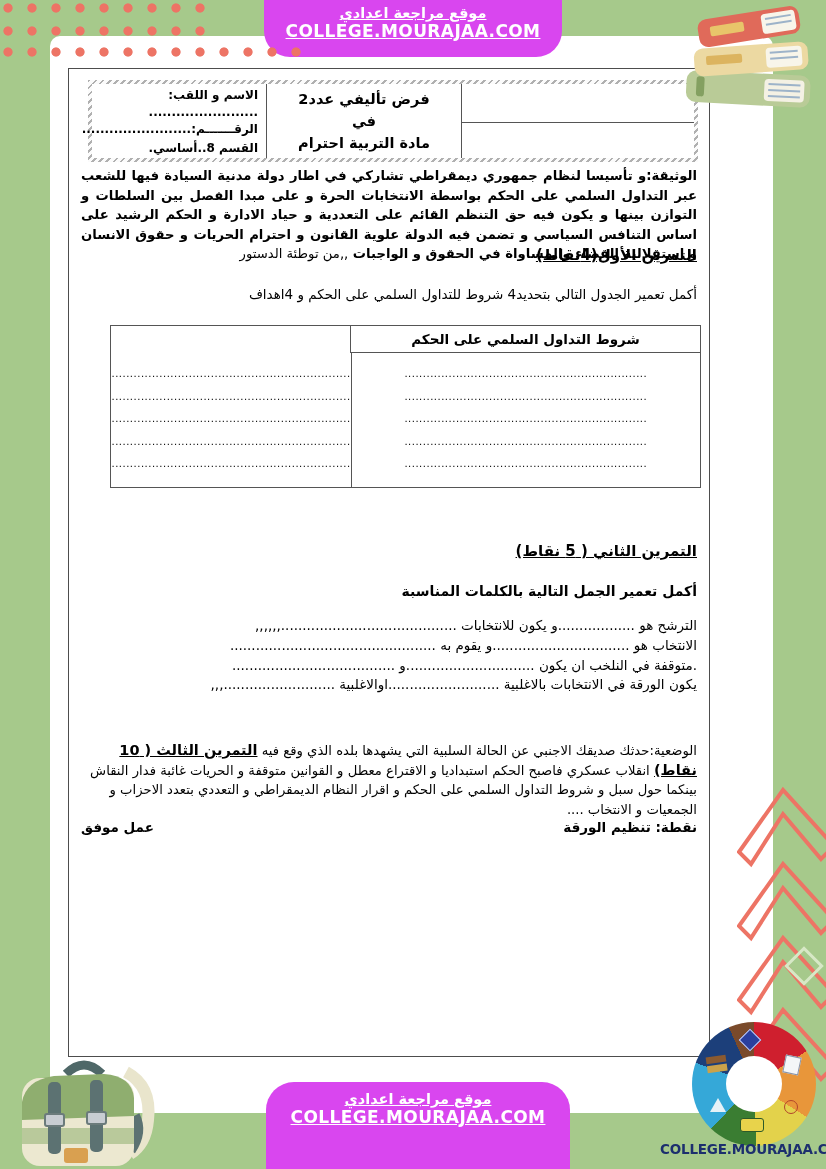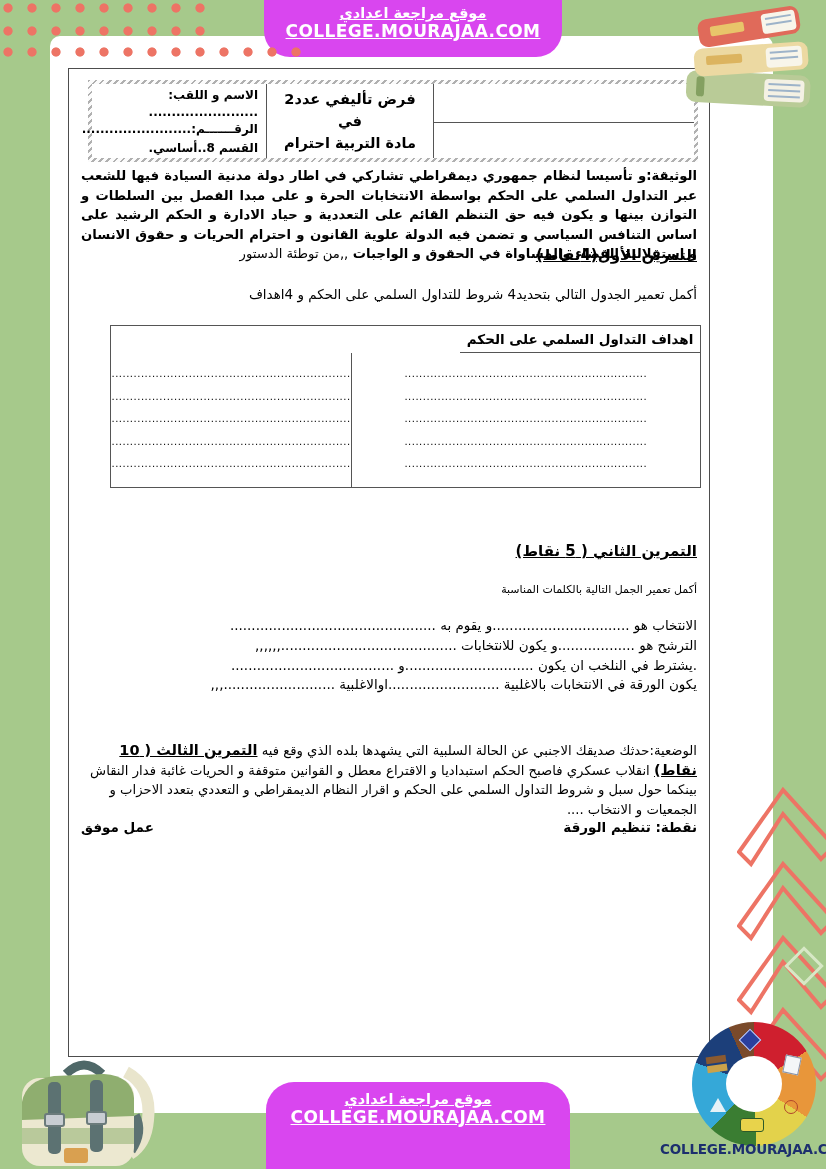--- a/index.html
+++ b/index.html
@@ -27,21 +27,21 @@
   .doc { position:absolute; left:68px; top:68px; width:642px; height:989px; border:1px solid #4d4d4d; background:#fff; z-index:2; }
 
   
   .hdr-table { position:absolute; left:19px; top:11px; width:610px; height:82px; padding:4px;
     background:repeating-linear-gradient(135deg,#b0b0b0 0 2px,#fbfbfb 2px 5px); }
   .hdr-inner { width:100%; height:100%; background:#fff; display:flex; }
   .hdr-cell-name { width:174px; padding:3px 8px 2px 4px; direction:rtl; font-size:12px; font-weight:bold;
     display:flex; flex-direction:column; }
   .hdr-cell-name .l1, .hdr-cell-name .l2 { line-height:17px; }
   .hdr-cell-name .l3 { margin-top:auto; line-height:16px; }
-  .hdr-cell-title { width:168px; border-left:1px solid #555; border-right:1px solid #555; direction:rtl;
+  .hdr-cell-title { width:196px; border-left:1px solid #555; border-right:1px solid #555; direction:rtl;
     text-align:center; font-weight:bold; font-size:14.5px; line-height:22px; padding-top:4px; }
   .hdr-cell-empty { flex:1; position:relative; }
   .hdr-mid-line { position:absolute; left:0; right:0; top:52%; border-top:1px solid #555; }
 
   
   .intro { position:absolute; left:12px; top:97px; width:616px; direction:rtl; text-align:justify;
     font-size:13.2px; font-weight:bold; line-height:19.5px; color:#000; }
   .intro .tail { font-weight:normal; }
 
   .sec-title { position:absolute; right:12px; direction:rtl; font-weight:bold; font-size:15px; text-decoration:underline; }
@@ -51,21 +51,21 @@
   
   .ex1-table { position:absolute; left:41px; top:256px; width:591px; border:1px solid #555; direction:rtl; }
   .t-row { display:flex; }
   .t-h { font-weight:bold; font-size:13.5px; text-align:center; padding:5px 2px; border-bottom:1px solid #555; }
   .t-c { height:134px; text-align:center; padding-top:10px; overflow:hidden; }
   .col-r { width:350px; border-left:1px solid #555; }
   .col-l { width:240px; }
   .dotline { font-size:10px; line-height:22.5px; letter-spacing:.5px; white-space:nowrap; }
 
   .ex2-title { top:473px; }
-  .ex2-instr { position:absolute; right:12px; top:514px; direction:rtl; font-size:11px; font-weight:normal; }
+  .ex2-instr { position:absolute; right:12px; top:514px; direction:rtl; font-size:14px; font-weight:bold; }
   .ex2-lines { position:absolute; left:12px; top:547px; width:616px; direction:rtl; font-size:13.5px; line-height:19.8px; }
 
   .ex3 { position:absolute; left:12px; top:672px; width:616px; direction:rtl; text-align:right;
     font-size:13.2px; line-height:19.5px; }
   .ex3 .ex3-title { font-weight:bold; font-size:14.5px; text-decoration:underline; }
 
   .note-row { position:absolute; left:12px; top:750px; width:616px; direction:rtl; display:flex;
     justify-content:space-between; font-weight:bold; font-size:13.5px; }
 
   
@@ -154,21 +154,21 @@
       </div>
     </div>
 
     <p class="intro"><span>الوثيقة:و تأسيسا لنظام جمهوري ديمقراطي تشاركي في اطار دولة مدنية السيادة فيها للشعب عبر التداول السلمي على الحكم بواسطة الانتخابات الحرة و على مبدا الفصل بين السلطات و التوازن بينها و يكون فيه حق التنظم القائم على التعددية و حياد الادارة و الحكم الرشيد على اساس التنافس السياسي و تضمن فيه الدولة علوية القانون و احترام الحريات و حقوق الانسان و استقلالية القضاء والمساواة في الحقوق و الواجبات </span><span class="tail">,,من توطئة  الدستور</span></p>
 
     <div class="sec-title ex1-title">التمرين الأول(4نقاط)</div>
     <div class="ex1-instr">أكمل تعمير الجدول التالي بتحديد4 شروط للتداول السلمي على الحكم و  4اهداف</div>
 
     <div class="ex1-table">
       <div class="t-row">
-        <div class="t-h col-l">اهداف التداول السلمي على الحكم</div>
+        <div class="t-h col-r">شروط التداول السلمي على الحكم</div>
       </div>
       <div class="t-row">
         <div class="t-c col-r">
           <div class="dotline">..................................................................</div>
           <div class="dotline">..................................................................</div>
           <div class="dotline">..................................................................</div>
           <div class="dotline">..................................................................</div>
           <div class="dotline">..................................................................</div>
         </div>
         <div class="t-c col-l">
@@ -178,23 +178,23 @@
           <div class="dotline">..................................................................</div>
           <div class="dotline">..................................................................</div>
         </div>
       </div>
     </div>
 
     <div class="sec-title ex2-title">التمرين الثاني ( 5  نقاط)</div>
     <div class="ex2-instr">أكمل تعمير الجمل التالية بالكلمات المناسبة</div>
 
     <div class="ex2-lines">
+      <div>الترشح هو  ..................و يكون للانتخابات  .........................................,,,,,,</div>
       <div>الانتخاب هو  ................................و يقوم به ................................................</div>
-      <div>الترشح هو  ..................و يكون للانتخابات  .........................................,,,,,,</div>
-      <div>.يشترط في النلخب ان يكون ..............................و ......................................</div>
+      <div>.متوقفة في النلخب ان يكون ..............................و ......................................</div>
       <div>يكون الورقة في الانتخابات بالاغلبية ..........................اوالاغلبية ..........................,,,</div>
     </div>
 
     <p class="ex3"><span>الوضعية:حدثك صديقك الاجنبي عن الحالة السلبية التي يشهدها بلده الذي وقع فيه </span><span class="ex3-title">التمرين الثالث ( 10 نقاط)</span><span> انقلاب عسكري فاصبح الحكم استبداديا و الاقتراع معطل و القوانين متوقفة و الحريات غائبة فدار النقاش بينكما حول سبل و شروط التداول السلمي على الحكم و اقرار النظام الديمقراطي و التعددي بتعدد الاحزاب و الجمعيات و الانتخاب ....</span></p>
 
     <div class="note-row">
       <div>نقطة: تنظيم الورقة</div>
       <div>عمل موفق</div>
     </div>
   </div>

